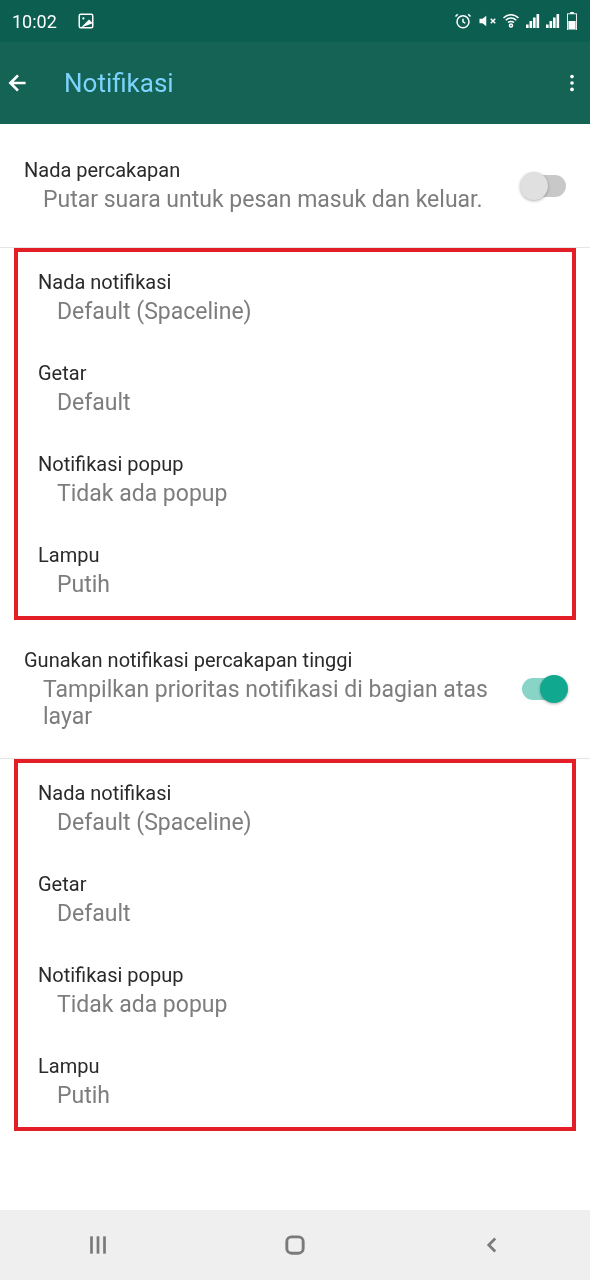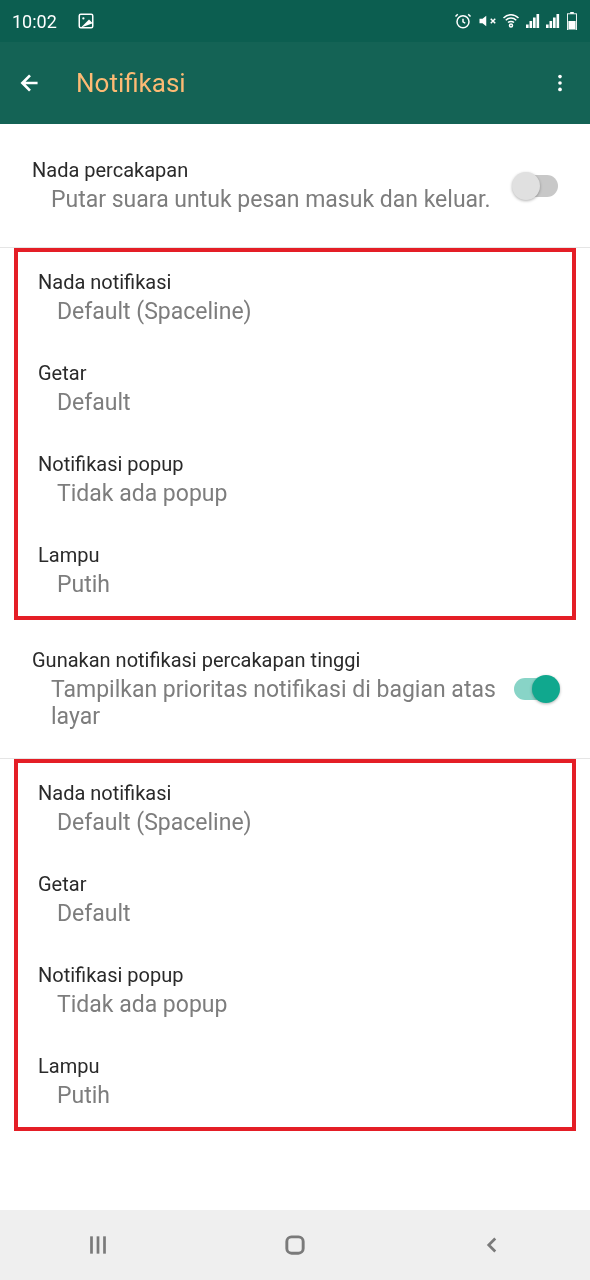--- a/index.html
+++ b/index.html
@@ -29,22 +29,22 @@
     .status-right {
       display: flex;
       align-items: center;
       gap: 6px;
     }
     .app-bar {
       height: 82px;
       background: #146355;
       display: flex;
       align-items: center;
-      padding: 0 16px;
-      color: #fdba74;
+      padding: 0 4px;
+      color: #7dd3fc;
     }
     .back-button {
       width: 28px;
       height: 28px;
       display: flex;
       align-items: center;
       justify-content: center;
       margin-right: 32px;
       cursor: pointer;
     }
@@ -61,21 +61,21 @@
       justify-content: center;
       cursor: pointer;
     }
     .content {
       background: #ffffff;
     }
     .section {
       border-bottom: 1px solid #e5e5e5;
     }
     .setting-item {
-      padding: 20px 32px;
+      padding: 20px 24px;
       display: flex;
       justify-content: space-between;
       align-items: center;
     }
     .setting-text {
       flex: 1;
     }
     .setting-title {
       font-size: 20px;
       color: #2a2a2a;

